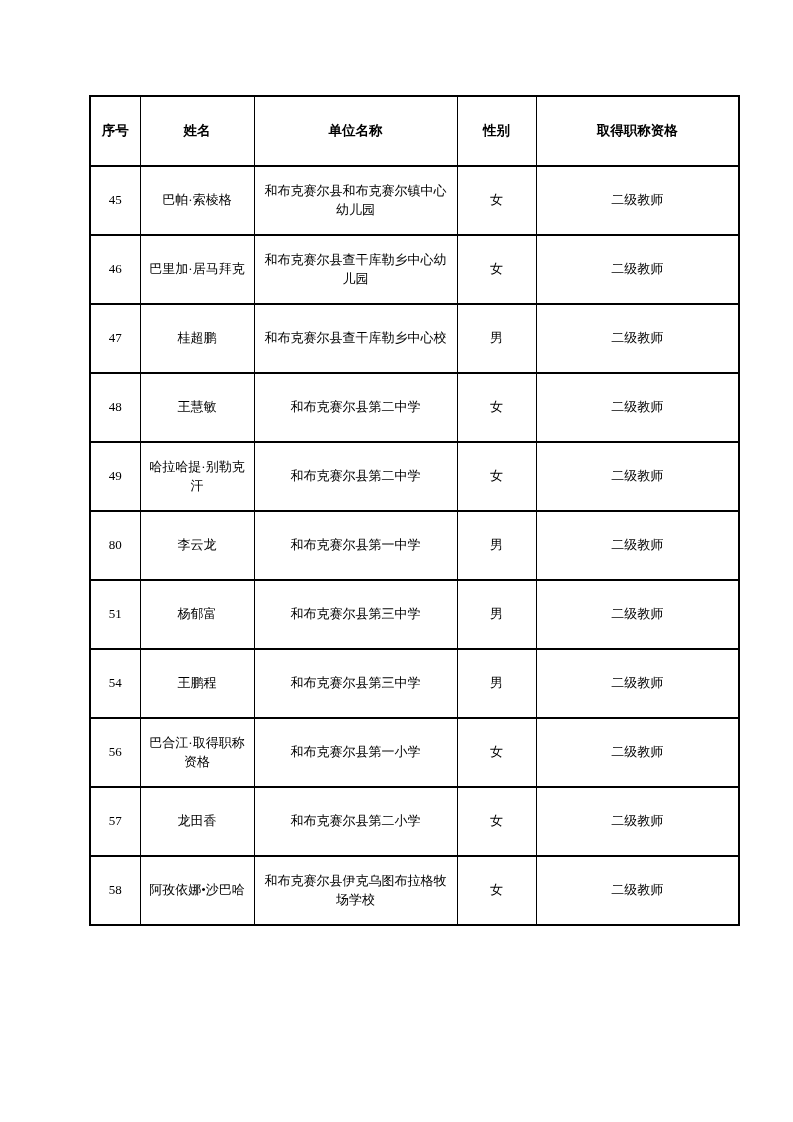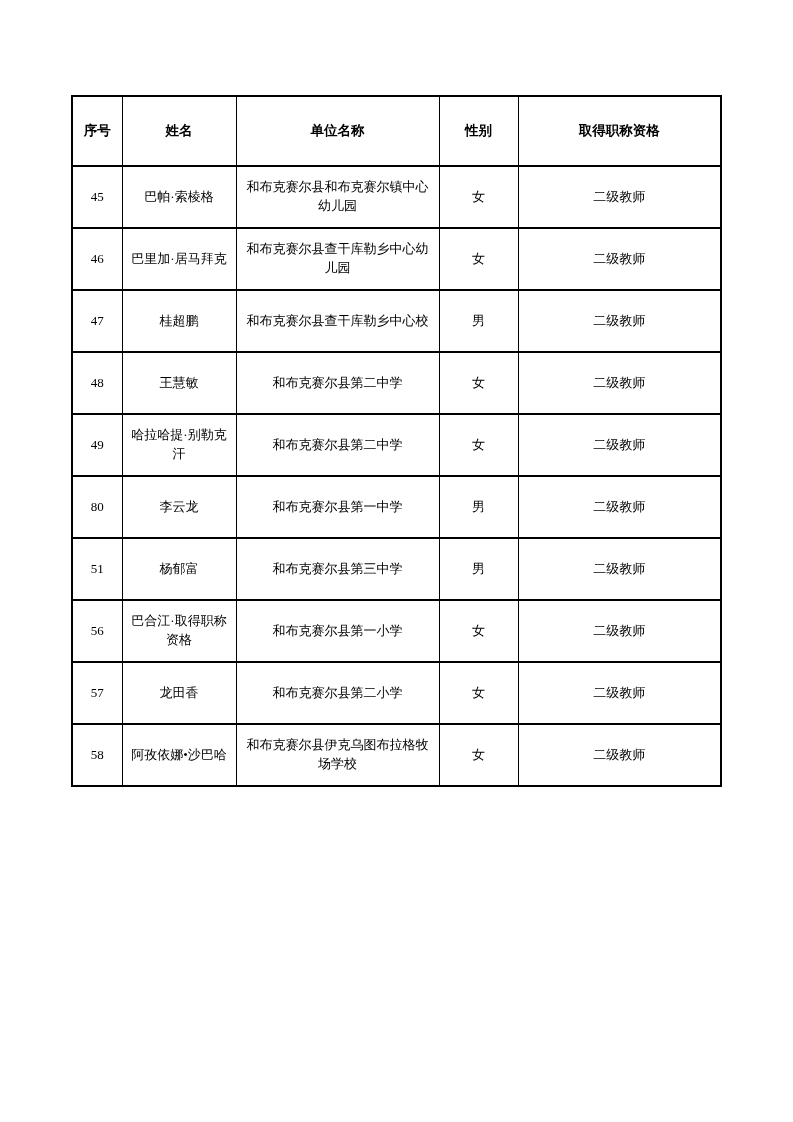--- a/index.html
+++ b/index.html
@@ -17,21 +17,21 @@
   .page {
     position: absolute;
     left: 0; top: 0;
     width: 793px;
     height: 1122px;
     background: #ffffff;
     overflow: hidden;
   }
   table.doc-table {
     position: absolute;
-    left: 71px;
+    left: 89px;
     top: 95px;
     width: 649px;
     border-collapse: collapse;
     table-layout: fixed;
     border: 2px solid #000000;
   }
   .doc-table th, .doc-table td {
     border-left: 1px solid #000000;
     border-right: 1px solid #000000;
     border-top: 2px solid #000000;
@@ -44,21 +44,21 @@
   }
   .doc-table thead tr {
     height: 70px;
   }
   .doc-table thead th {
     font-family: "Liberation Sans", "DejaVu Sans", sans-serif;
     font-weight: bold;
     font-size: 13.5px;
   }
   .doc-table tbody tr {
-    height: 62px;
+    height: 69px;
   }
   .doc-table tbody td {
     font-size: 13px;
     line-height: 1.45;
   }
   col.c-index  { width: 50px;  }
   col.c-name   { width: 114px; }
   col.c-unit   { width: 203px; }
   col.c-gender { width: 79px;  }
   col.c-title  { width: 203px; }
@@ -136,20 +136,27 @@
     <tr>
       <td>51</td>
       <td>杨郁富</td>
       <td>和布克赛尔县第三中学</td>
       <td>男</td>
       <td>二级教师</td>
     </tr>
 
 
 
+    <tr>
+      <td>54</td>
+      <td>王鹏程</td>
+      <td>和布克赛尔县第三中学</td>
+      <td>男</td>
+      <td>二级教师</td>
+    </tr>
 
 
     <tr>
       <td>56</td>
       <td>巴合江·取得职称资格</td>
       <td>和布克赛尔县第一小学</td>
       <td>女</td>
       <td>二级教师</td>
     </tr>
 

